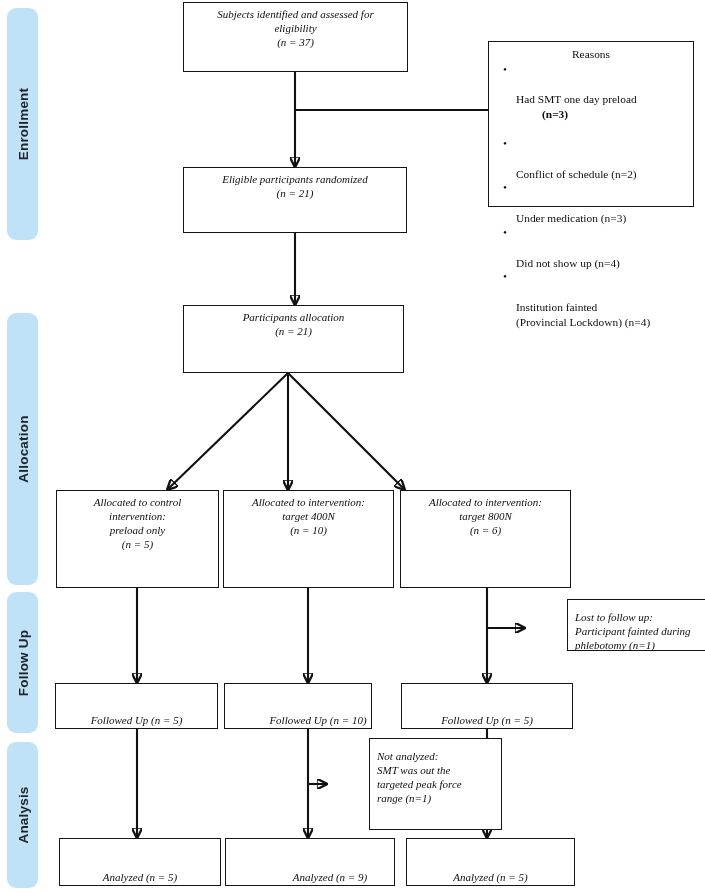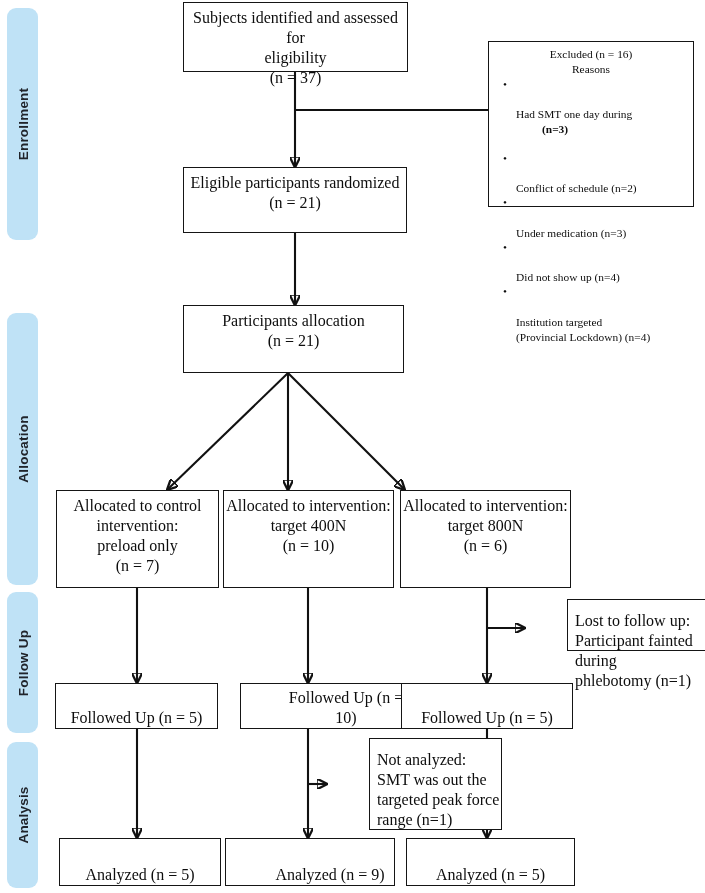--- a/index.html
+++ b/index.html
@@ -38,22 +38,23 @@
   }
   
   .node {
     position: absolute;
     box-sizing: border-box;
     border: 1.6px solid #151515;
     background: #ffffff;
     display: flex;
     justify-content: center;
     color: #0d0d0d;
-    font-size: 16px;
+    font-size: 11px;
     line-height: 1.26;
+    font-style: italic;
   }
   .node.center-top {
     align-items: flex-start;
     text-align: center;
     padding-top: 5px;
   }
   .node.center-mid {
     align-items: flex-end;
     text-align: center;
   }
@@ -169,40 +170,40 @@
 
   <div class="node center-top" style="left:183px; top:305px; width:221px; height:68px;">
     <span class="txt">Participants allocation
 (n = 21)</span>
   </div>
 
   <div class="node center-top" style="left:56px; top:490px; width:163px; height:98px;">
     <span class="txt">Allocated to control
 intervention:
 preload only
-(n = 7)</span>
+(n = 5)</span>
   </div>
 
   <div class="node center-top" style="left:223px; top:490px; width:171px; height:98px;">
     <span class="txt">Allocated to intervention:
 target 400N
 (n = 10)</span>
   </div>
 
   <div class="node center-top" style="left:400px; top:490px; width:171px; height:98px;">
     <span class="txt">Allocated to intervention:
 target 800N
 (n = 6)</span>
   </div>
 
   <div class="node center-mid" style="left:55px; top:683px; width:163px; height:46px;">
     <span class="txt">Followed Up (n = 5)</span>
   </div>
 
-  <div class="node center-mid" style="left:240px; top:683px; width:172px; height:46px;padding-left:40px;">
+  <div class="node center-mid" style="left:224px; top:683px; width:148px; height:46px;padding-left:40px;">
     <span class="txt">Followed Up (n = 10)</span>
   </div>
 
   <div class="node center-mid" style="left:401px; top:683px; width:172px; height:46px;">
     <span class="txt">Followed Up (n = 5)</span>
   </div>
 
   <div class="node left-top" style="left:527px; top:599px; width:167px; height:52px;">
     <span class="txt">Lost to follow up:
 Participant fainted during
@@ -222,41 +223,40 @@
 
   <div class="node center-mid" style="left:225px; top:838px; width:170px; height:48px;padding-left:40px;">
     <span class="txt">Analyzed (n = 9)</span>
   </div>
 
   <div class="node center-mid" style="left:406px; top:838px; width:169px; height:48px;">
     <span class="txt">Analyzed (n = 5)</span>
   </div>
 
   <div class="excluded-box" style="left:488px; top:41px; width:206px; height:166px;">
-    <span class="excluded-head">Excluded (n = 16)</span>
     <span class="excluded-head">Reasons</span>
     <ul class="excluded-list">
       <li>
         <span class="bullet">•</span>
-        <span>Had SMT one day during</span>
+        <span>Had SMT one day preload</span>
         <span class="sub-indent">(n=3)</span>
       </li>
       <li>
         <span class="bullet">•</span>
         <span>Conflict of schedule (n=2)</span>
       </li>
       <li>
         <span class="bullet">•</span>
         <span>Under medication (n=3)</span>
       </li>
       <li>
         <span class="bullet">•</span>
         <span>Did not show up (n=4)</span>
       </li>
       <li>
         <span class="bullet">•</span>
-        <span>Institution targeted</span>
+        <span>Institution fainted</span>
         <span style="display:block;">(Provincial Lockdown) (n=4)</span>
       </li>
     </ul>
   </div>
 
 </div>
 
 </body></html>

